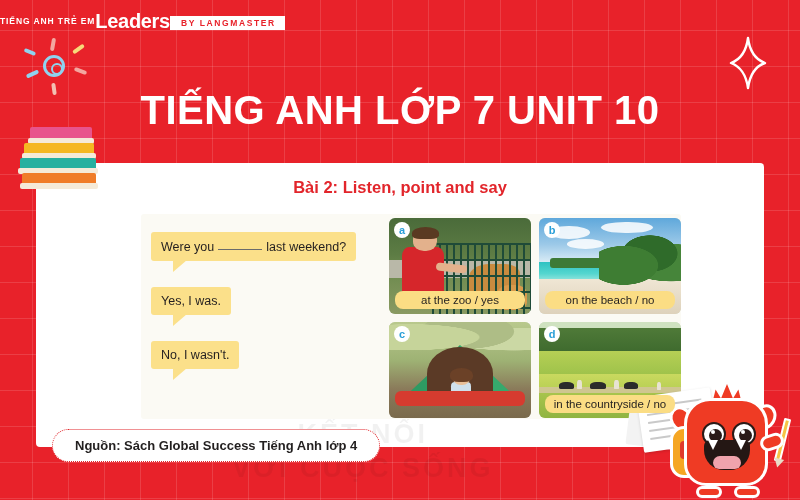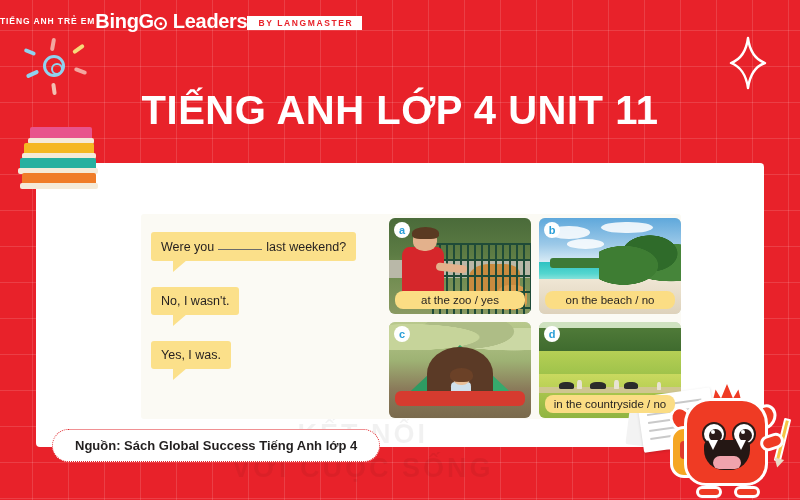--- a/index.html
+++ b/index.html
@@ -337,46 +337,43 @@
   }
 </style>
 </head>
 <body>
 
 <div id="stage">
 
   <div class="brand">
     <div class="brand-top">TIẾNG ANH TRẺ EM</div>
     <div class="brand-mid">
-      <span class="bingo">
-        <span>BingG</span>
-        <span class="brand-o"></span>
-      </span>
       <span>Leaders</span>
     </div>
     <div class="brand-bot">BY LANGMASTER</div>
   </div>
 
-  <div class="main-title">TIẾNG ANH LỚP 4 UNIT 11</div>
+  <div class="main-title">TIẾNG ANH LỚP 7 UNIT 10</div>
 
   <div class="panel">
+    <div class="panel-sub">Bài 2: Listen, point and say</div>
     <div class="watermark">KẾT NỐI
 VỚI CUỘC SỐNG</div>
 
     <div class="sheet">
 
       <div class="bubbles">
         <div class="bubble-row">
           <span class="bubble"><span>Were you</span><span class="blank"></span><span>last weekend?</span></span>
         </div>
         <div class="bubble-row">
+          <span class="bubble">Yes, I was.</span>
+        </div>
+        <div class="bubble-row">
           <span class="bubble">No, I wasn't.</span>
-        </div>
-        <div class="bubble-row">
-          <span class="bubble">Yes, I was.</span>
         </div>
       </div>
 
       <div class="cards">
 
         <div class="card">
           <div class="scene">
             <div class="zoo-bg"></div>
             <div class="zoo-path"></div>
             <div class="zoo-deer"></div>

